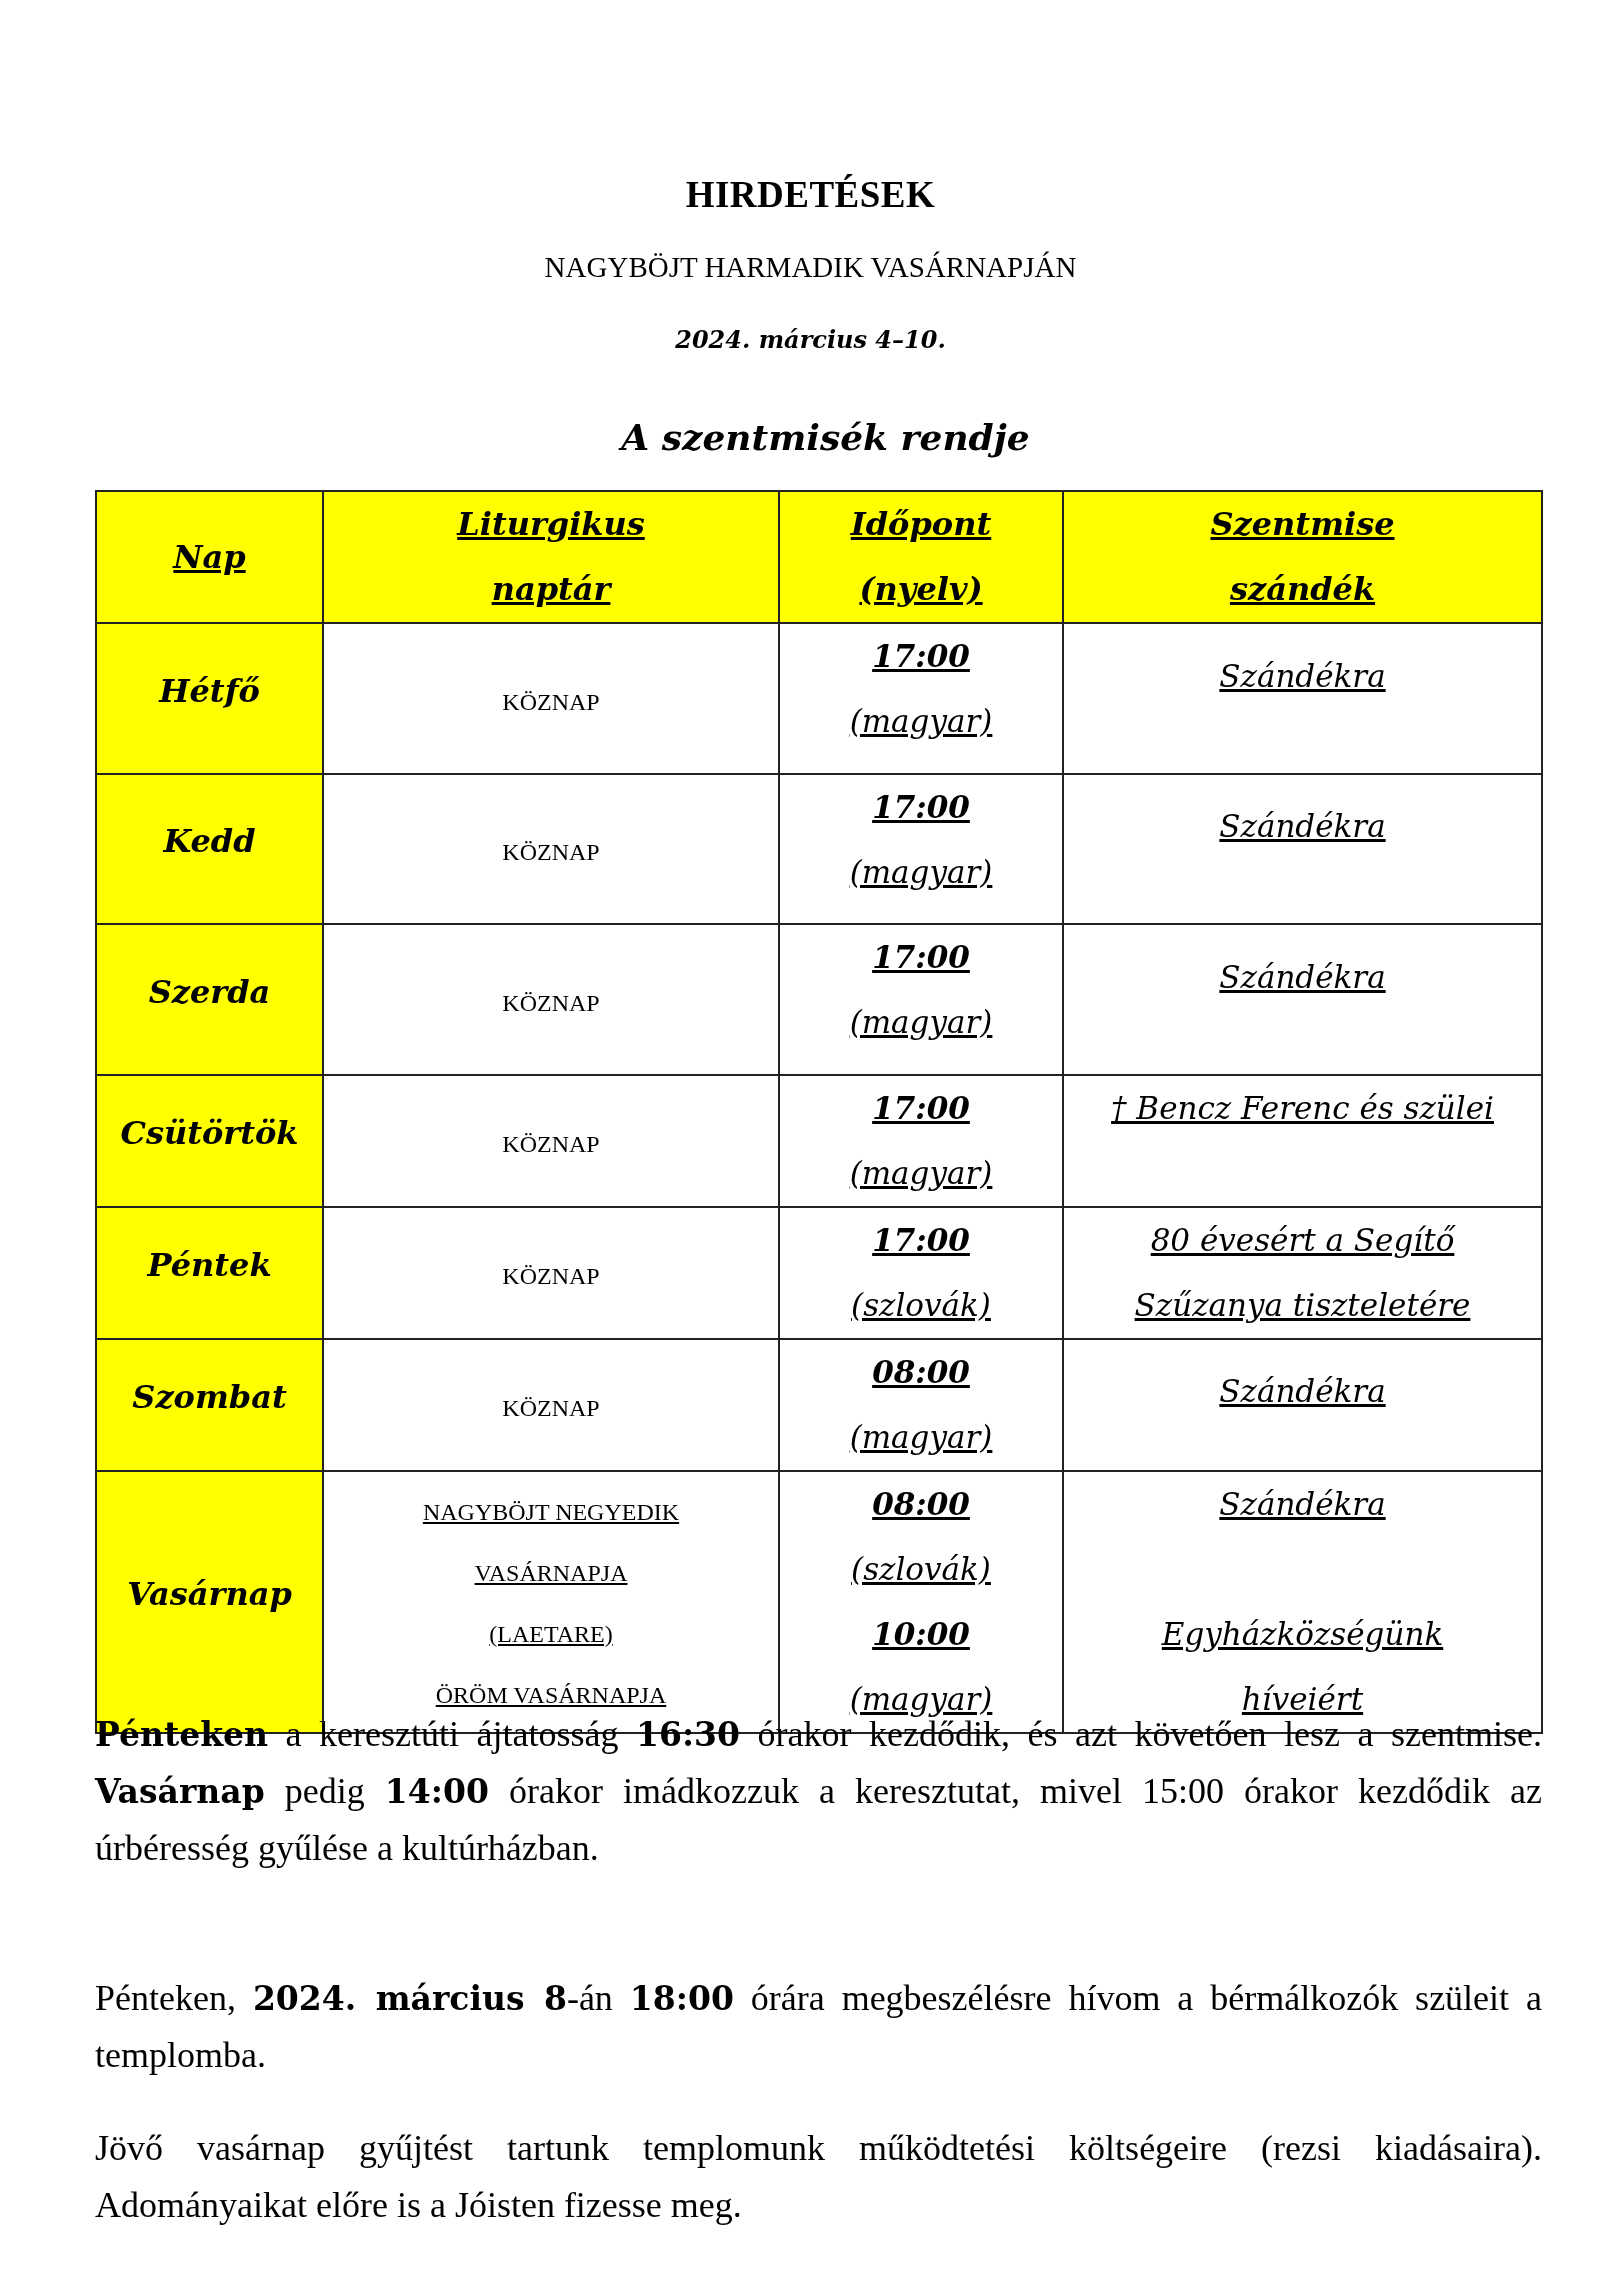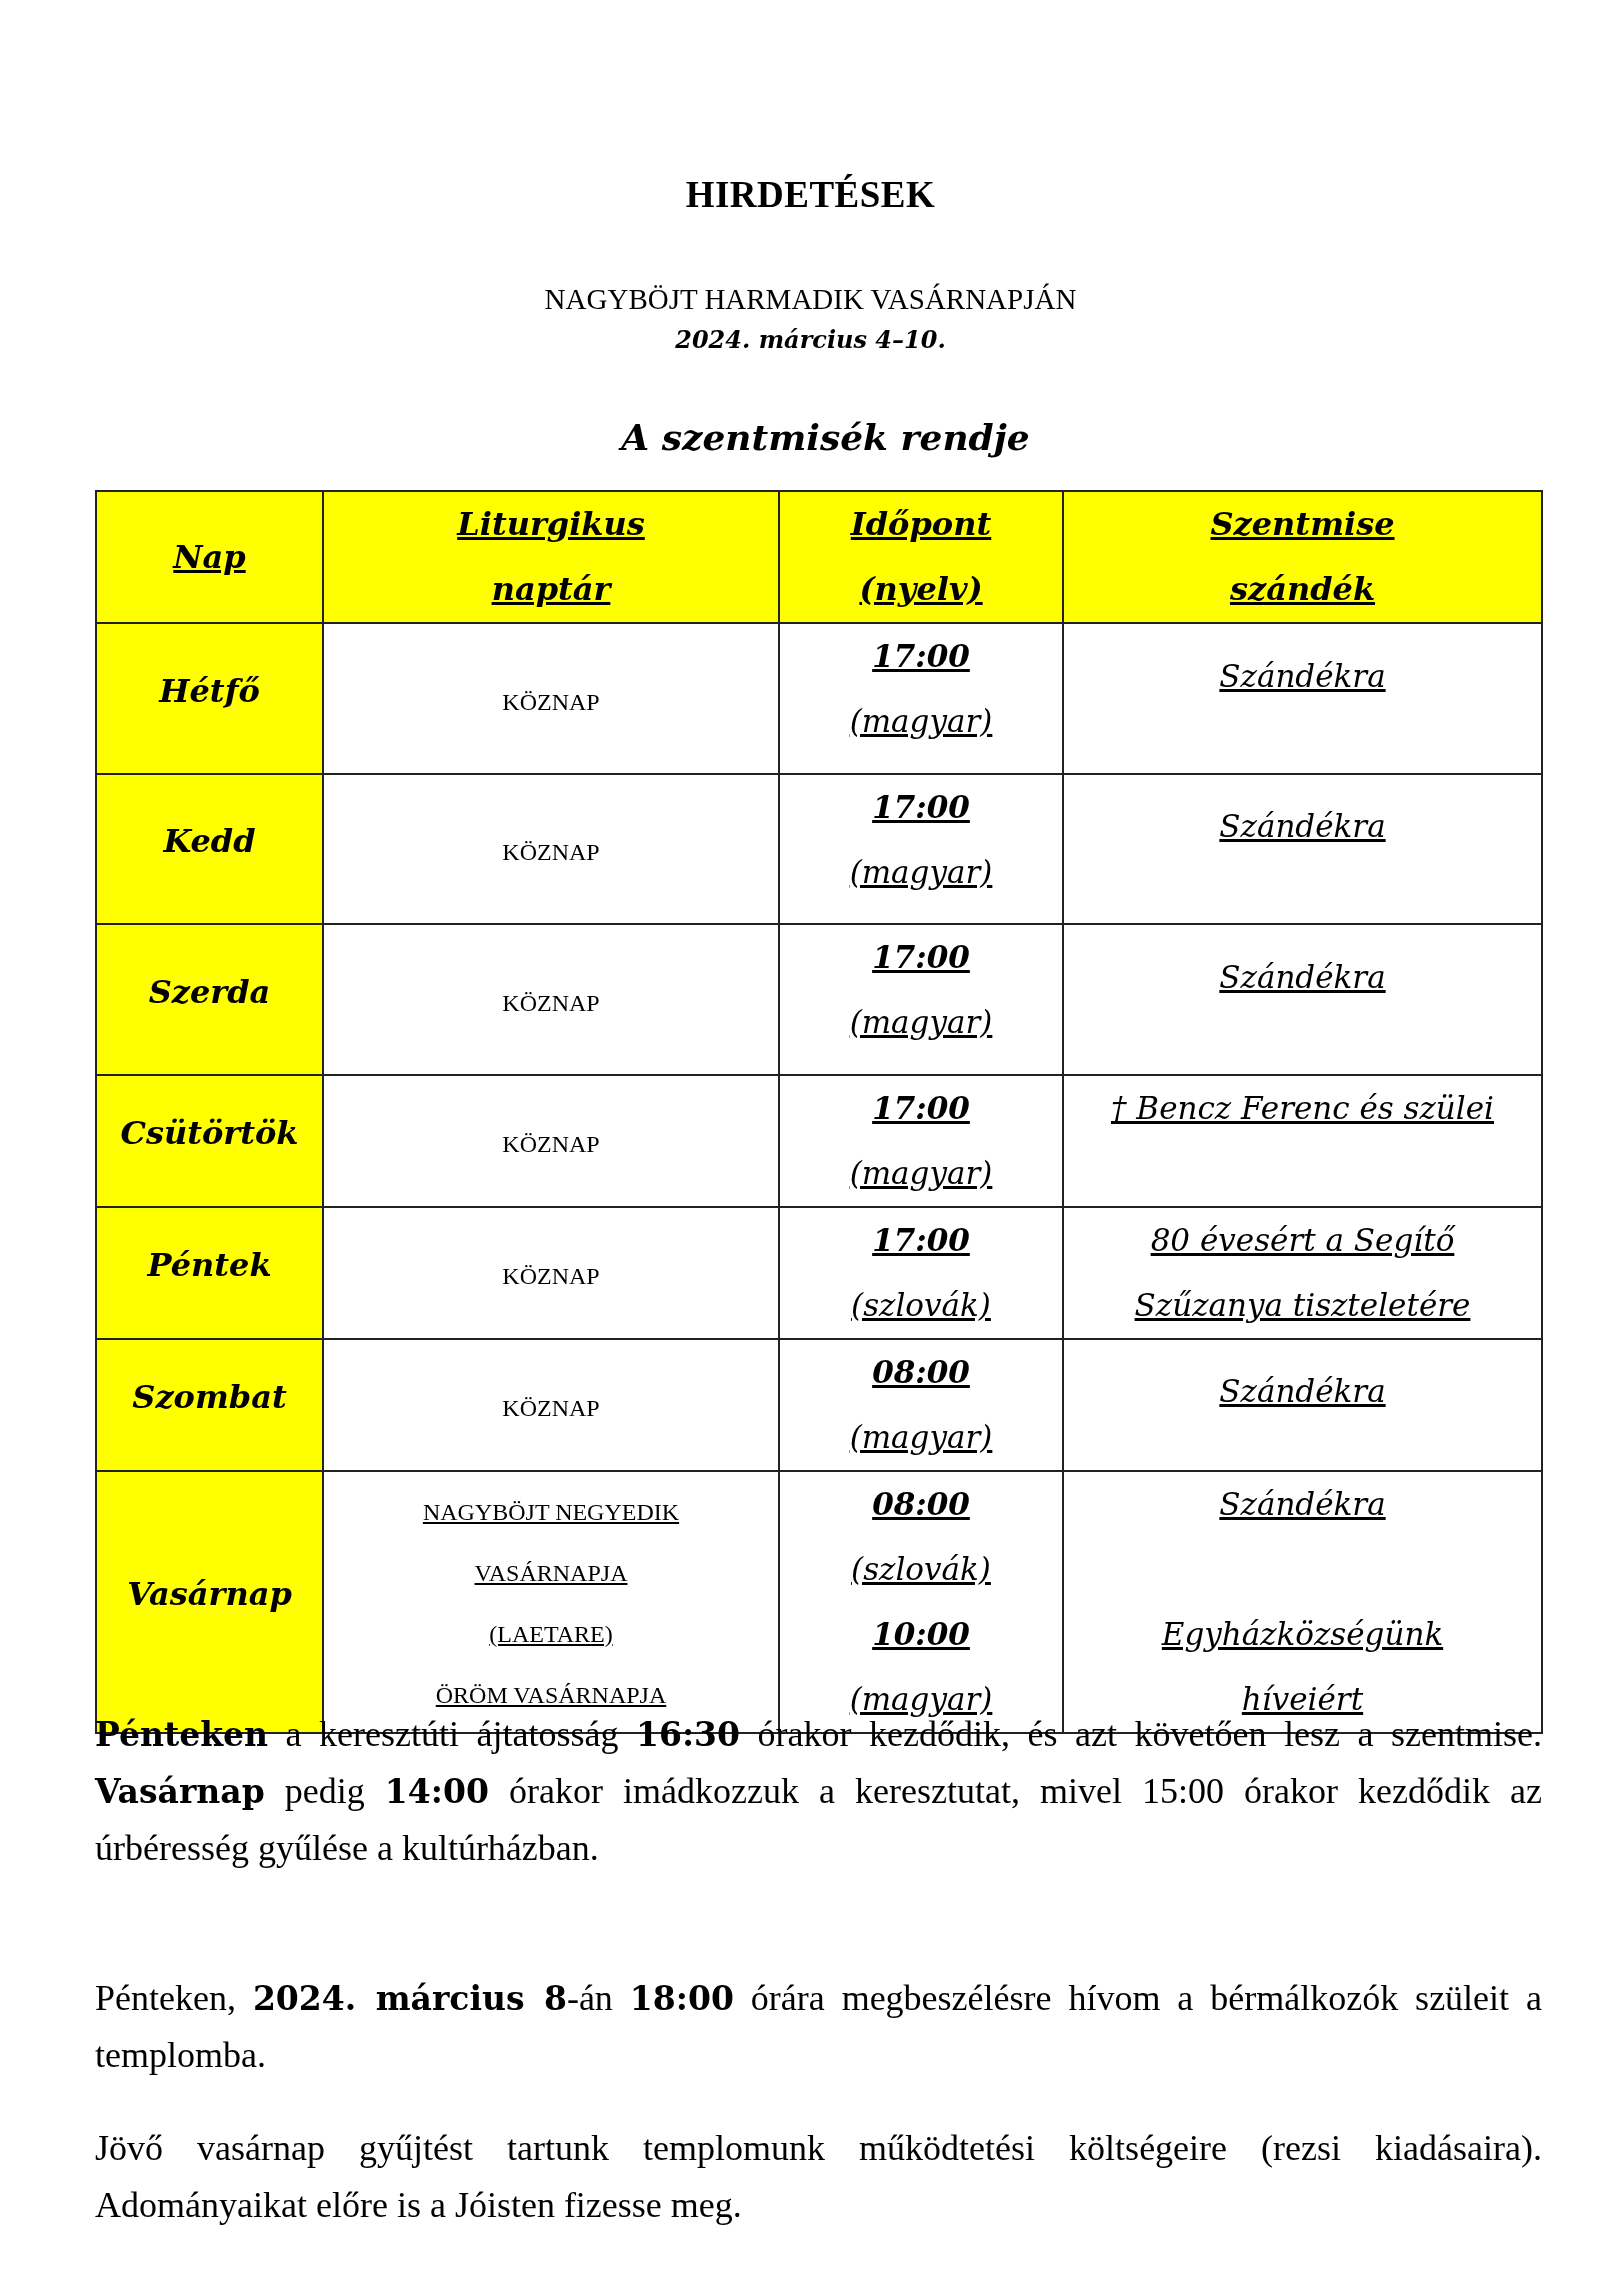--- a/index.html
+++ b/index.html
@@ -1,21 +1,21 @@
 <!DOCTYPE html>
 <html><head>
   <meta charset="utf-8">
   <style>
     html, body { margin: 0; padding: 0; background: #ffffff; }
     body { width: 1621px; height: 2293px; position: relative; overflow: hidden; color: #000; }
 
     #title { position: absolute; top: 173px; left: 0; width: 1621px; text-align: center;
       font-family: "Liberation Serif", serif; font-weight: bold; font-size: 37px; letter-spacing: 0.5px; }
     #subtitle { position: absolute; top: 251px; left: 0; width: 1621px; text-align: center;
-      font-family: "Liberation Serif", serif; font-size: 29px; margin-top: 32px; }
+      font-family: "Liberation Serif", serif; font-size: 29px; }
     #date-line { position: absolute; top: 325px; left: 0; width: 1621px; text-align: center;
       font-family: "DejaVu Serif", serif; font-style: italic; font-weight: bold; font-size: 24px; }
     #schedule-heading { position: absolute; top: 416px; left: 15px; width: 1621px; text-align: center;
       font-family: "DejaVu Serif", serif; font-style: italic; font-weight: bold; font-size: 36px; }
 
     #schedule { position: absolute; left: 95px; top: 490px; width: 1447px; border-collapse: collapse; table-layout: fixed; text-decoration: underline; }
     #schedule td, #schedule th { border: 2px solid #222; padding: 0; text-align: center; vertical-align: top; }
     #schedule th { background: #ffff00; font-family: "DejaVu Serif", serif; font-style: italic; font-weight: bold;
       font-size: 32px; line-height: 65px; vertical-align: middle; }
     .col-day { width: 227px; }

